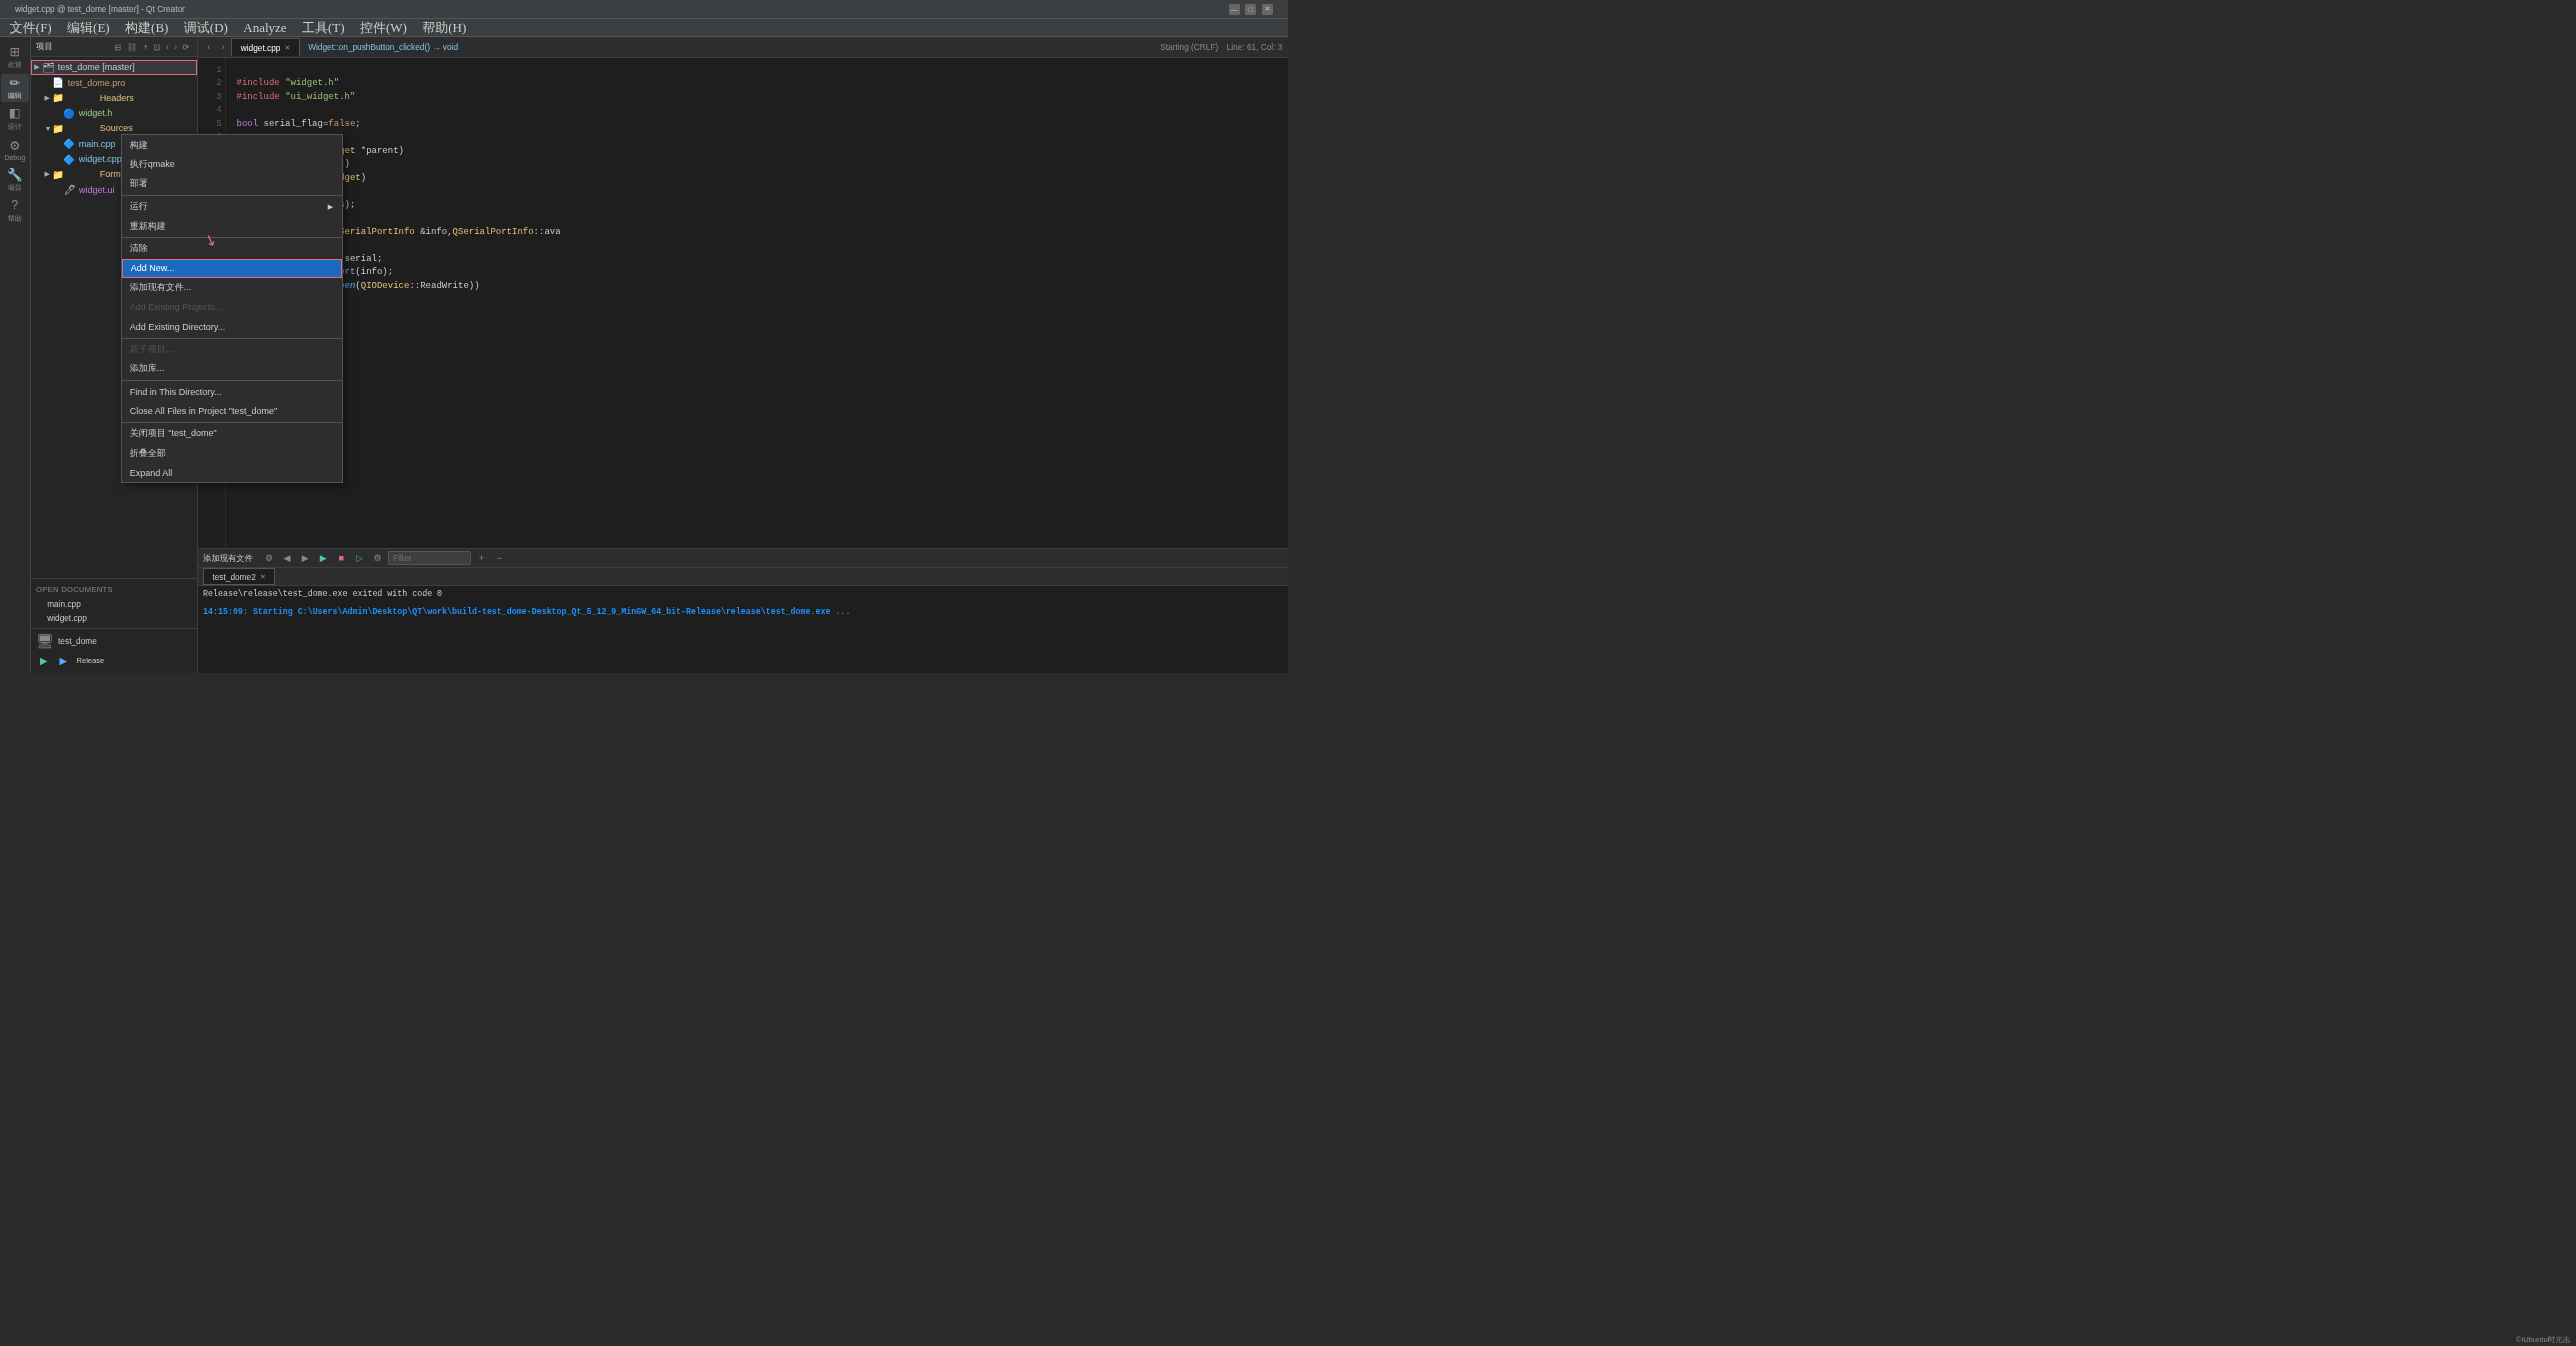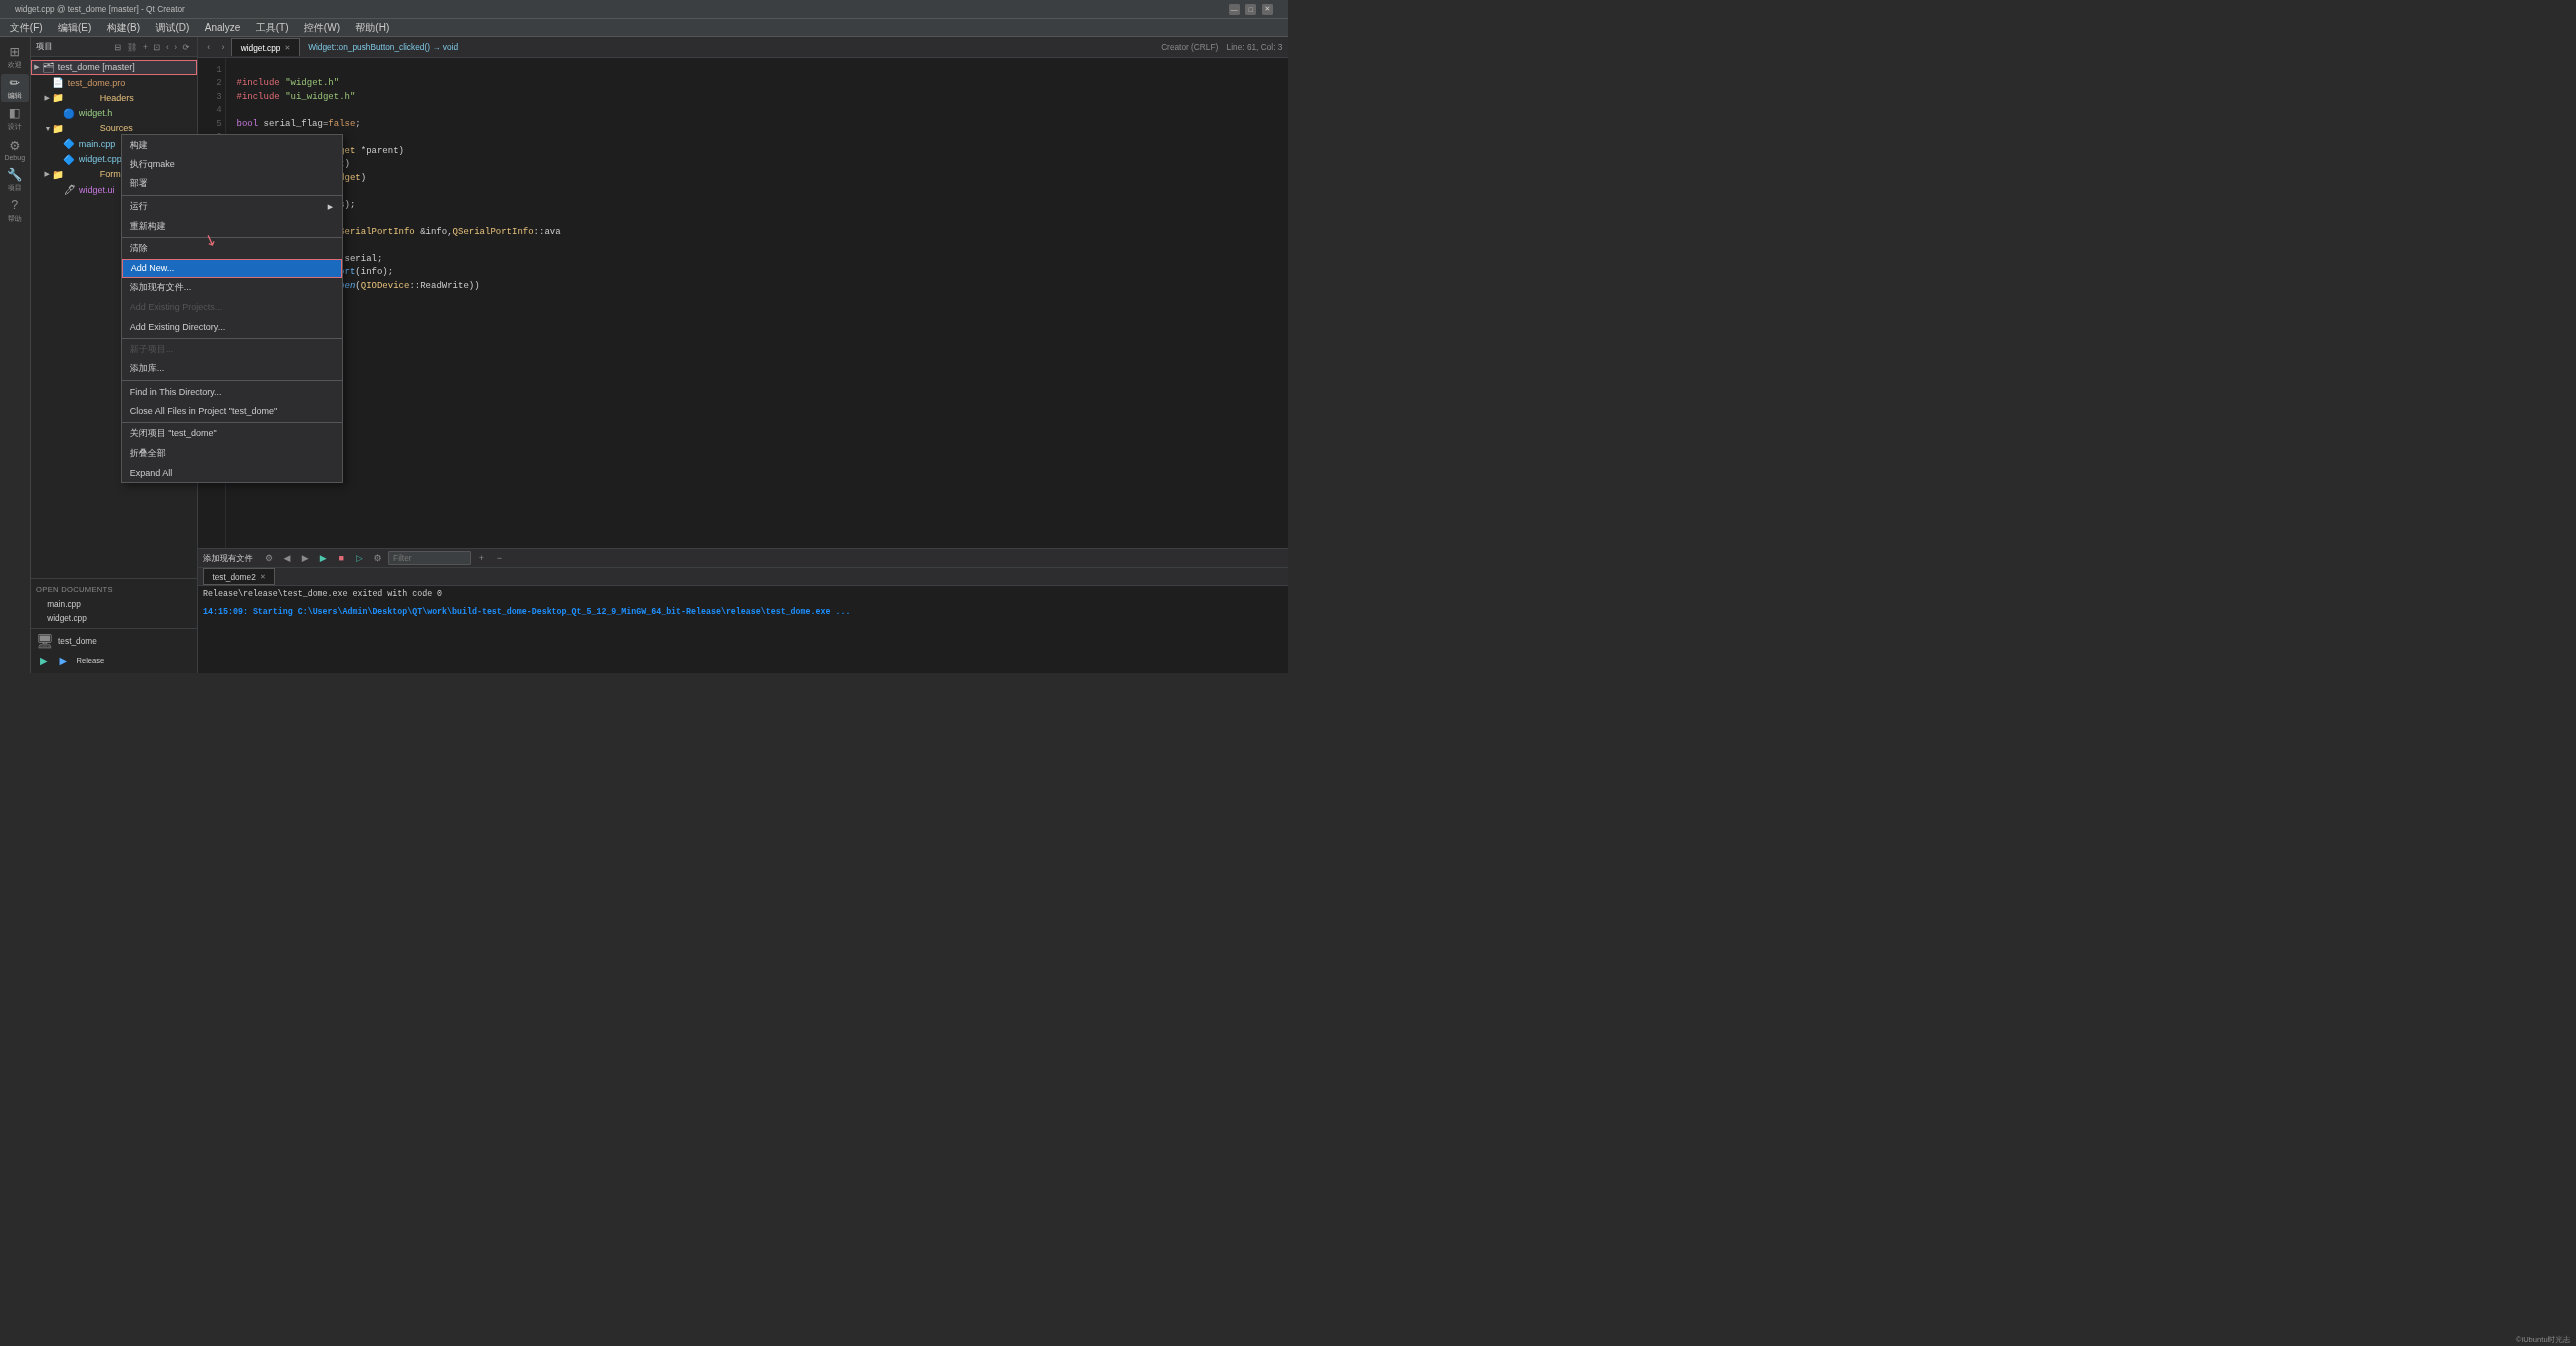--- a/index.html
+++ b/index.html
@@ -53,22 +53,23 @@
       display: flex;
       align-items: center;
       padding: 0 2.8px;
       border-bottom: 0.7px solid #555;
       gap: 1.4px;
     }
     .menu-item {
       padding: 1.4px 7px;
       cursor: pointer;
       color: #ccc;
-      font-size: 10px;
+      font-size: 13px;
       border-radius: 1.4px;
+      font-family: Liberation Serif, serif;
     }
 
     
     #main-layout {
       display: flex;
       height: calc(673px - 19.4px - 18px);
     }
 
     
     #activity-bar {
@@ -664,21 +665,21 @@
       <button class="editor-btn">‹</button>
       <button class="editor-btn">›</button>
       <div class="tab-item active">
         <span>widget.cpp</span>
         <span class="tab-close">✕</span>
       </div>
       <div class="breadcrumb">
         <span>Widget::on_pushButton_clicked() → void</span>
       </div>
       <div class="status-right">
-        <span>Creator (CRLF)</span>
+        <span>Starting (CRLF)</span>
         <span>Line: 61, Col: 3</span>
       </div>
     </div>
 
     <div id="editor-area">
       <div id="line-numbers">
         1<br>2<br>3<br>4<br>5<br>6<br>7<br>8<br>9<br>10<br>11<br>12<br>13<br>14<br>15<br>16<br>17
       </div>
       <div id="code-content">
 <span class="inc">#include</span> <span class="str">"widget.h"</span>

